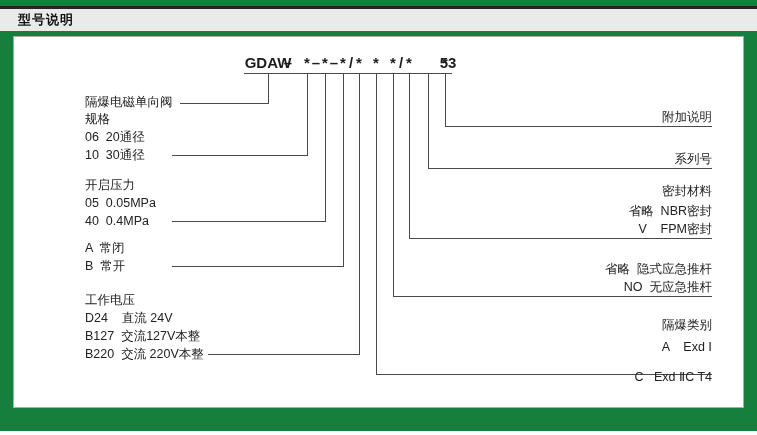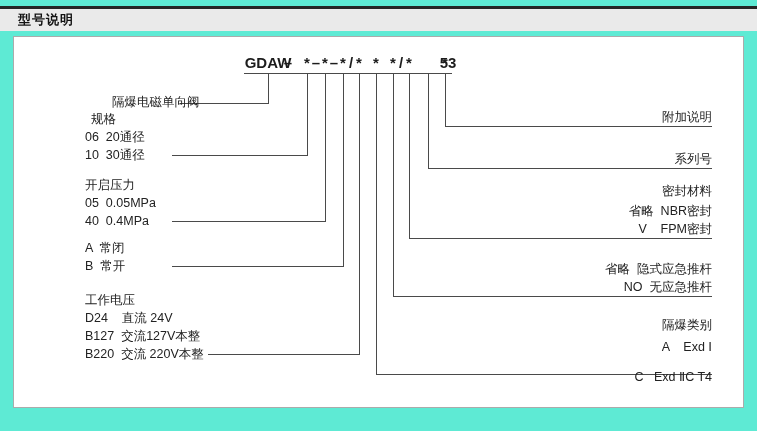--- a/index.html
+++ b/index.html
@@ -5,21 +5,21 @@
   * { margin:0; padding:0; box-sizing:border-box; }
   html,body { background:#ffffff; }
   body {
     font-family:"Liberation Sans","DejaVu Sans",sans-serif;
     color:#222222;
   }
   .page {
     position:relative;
     width:757px;
     height:431px;
-    background:#5eead4;
+    background:#15803d;
     overflow:hidden;
   }
   .header-bar {
     position:absolute;
     left:0; top:6px;
     width:757px; height:25px;
     background:#eaeaea;
     border-top:3px solid #252525;
     display:flex;
     align-items:center;
@@ -98,22 +98,22 @@
       <span class="code-token" style="left: 334px;">–</span>
       <span class="code-token" style="left: 343px;">*</span>
       <span class="code-token" style="left: 351px;">/</span>
       <span class="code-token" style="left: 359px;">*</span>
       <span class="code-token" style="left: 376px;">*</span>
       <span class="code-token" style="left: 393px;">*</span>
       <span class="code-token" style="left: 401px;">/</span>
       <span class="code-token" style="left: 409px;">*</span>
       <span class="code-token" style="left: 428px; padding-left: 40px;">53</span>
       <span class="code-token" style="left: 445px;">*</span>
-      <div class="lbl" style="left: 85px; top: 95px; margin-left: 27px;">隔爆电磁单向阀</div>
-      <div class="lbl" style="left: 85px; top: 112px; margin-left: 6px;">规格</div>
+      <div class="lbl" style="left: 85px; top: 95px;">隔爆电磁单向阀</div>
+      <div class="lbl" style="left: 85px; top: 112px;">规格</div>
       <div class="lbl" style="left: 85px; top: 130px;">06  20通径</div>
       <div class="lbl" style="left: 85px; top: 148px;">10  30通径</div>
       <div class="lbl" style="left: 85px; top: 178px;">开启压力</div>
       <div class="lbl" style="left: 85px; top: 196px;">05  0.05MPa</div>
       <div class="lbl" style="left: 85px; top: 214px;">40  0.4MPa</div>
       <div class="lbl" style="left: 85px; top: 241px;">A  常闭</div>
       <div class="lbl" style="left: 85px; top: 259px;">B  常开</div>
       <div class="lbl" style="left: 85px; top: 293px;">工作电压</div>
       <div class="lbl" style="left: 85px; top: 311px;">D24    直流 24V</div>
       <div class="lbl" style="left: 85px; top: 329px;">B127  交流127V本整</div>

